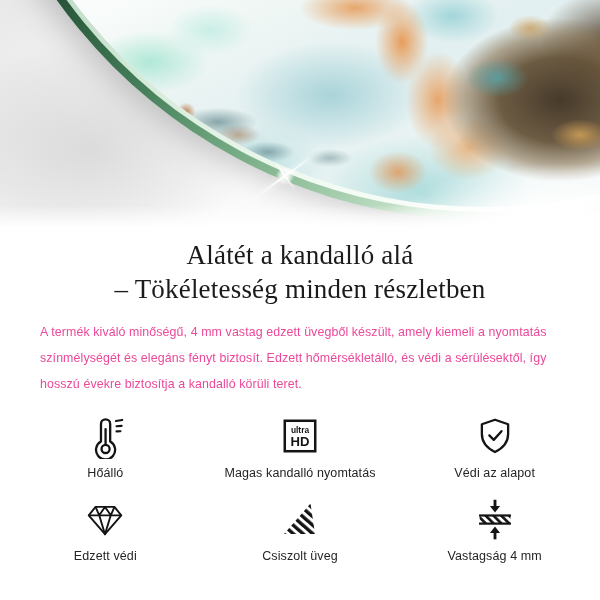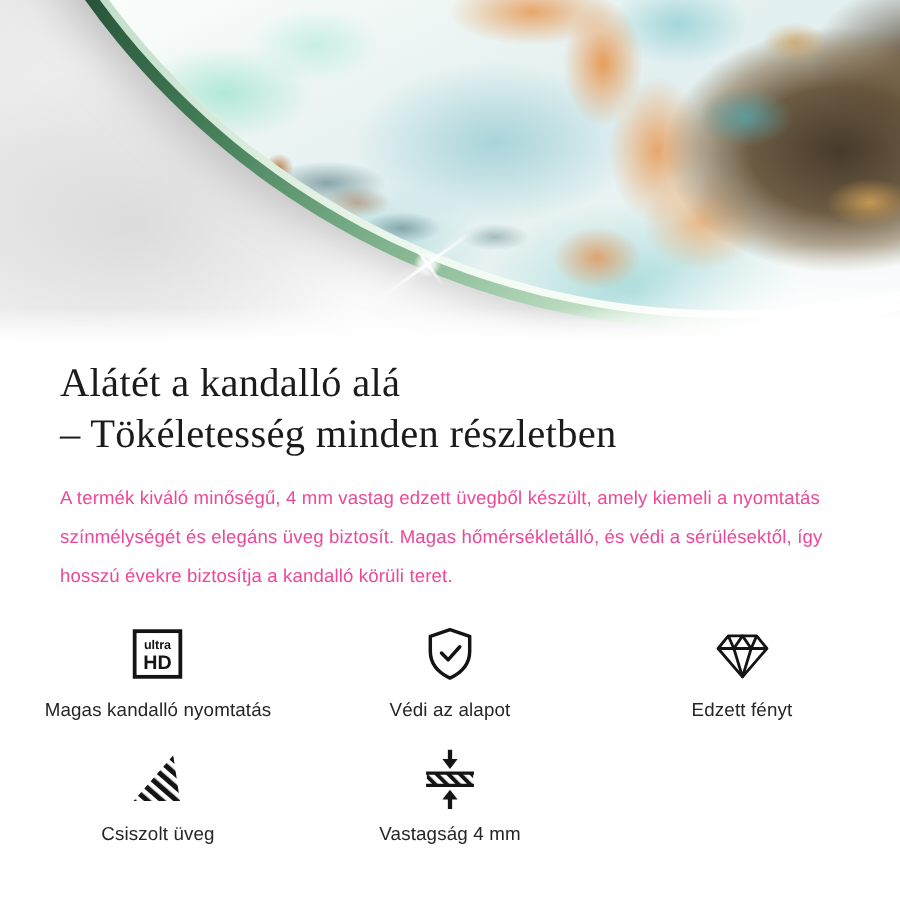--- a/index.html
+++ b/index.html
@@ -56,21 +56,21 @@
   .sparkle::before, .sparkle::after { content:""; position:absolute;
                background:linear-gradient(90deg, rgba(255,255,255,0) 0%, #ffffff 45%, #ffffff 55%, rgba(255,255,255,0) 100%); }
   .sparkle::before { width:92px; height:2px; left:-46px; top:-1px; transform:rotate(-36deg); box-shadow:0 0 7px rgba(255,255,255,0.95); }
   .sparkle::after  { width:36px; height:2px; left:-18px; top:-1px; transform:rotate(54deg); }
   .sparkle-glow { position:absolute; left:-9px; top:-9px; width:18px; height:18px; border-radius:50%;
                background:radial-gradient(circle, #ffffff 0%, rgba(255,255,255,0.65) 40%, rgba(255,255,255,0) 72%); }
 
   
   .content { padding:10px 40px 0 40px; }
   .title { font-family:"Liberation Serif", serif; font-weight:400; color:#1b1b1b;
-           font-size:27px; line-height:34px; letter-spacing:0.2px; }
+           font-size:27px; line-height:34px; letter-spacing:0.2px;text-align:center; }
   .description { margin-top:13px; color:#ec4899; font-size:12.4px; line-height:26px; letter-spacing:0.1px; }
 
   
   .features { display:grid; grid-template-columns:repeat(3, 1fr); row-gap:15px;
               width:584px; margin:15px auto 0 auto; }
   .feature { display:flex; flex-direction:column; align-items:center; }
   .icon-box { height:48px; display:flex; align-items:center; justify-content:center; }
   .feature-label { margin-top:6px; font-size:12.5px; color:#252525; letter-spacing:0.1px; text-align:center; }
   .icon-box svg { display:block; }
   .ultra-txt { font-family:"Liberation Sans", sans-serif; font-weight:700; fill:#141414; }
@@ -91,27 +91,40 @@
     </div>
   </div>
 
   <div class="content">
     <h1 class="title">
       <span style="display:block">Alátét a kandalló alá</span>
       <span style="display:block">– Tökéletesség minden részletben</span>
     </h1>
     <div class="description">
       <div>A termék kiváló minőségű, 4 mm vastag edzett üvegből készült, amely kiemeli a nyomtatás</div>
-      <div>színmélységét és elegáns üveg biztosít. Magas hőmérsékletálló, és védi a sérülésektől, így</div>
+      <div>színmélységét és elegáns fényt biztosít. Edzett hőmérsékletálló, és védi a sérülésektől, így</div>
       <div>hosszú évekre biztosítja a kandalló körüli teret.</div>
     </div>
   </div>
 
   <div class="features">
 
+    <div class="feature">
+      <div class="icon-box">
+        <svg width="46" height="46" viewBox="0 0 40 40" fill="none" stroke="#141414" stroke-width="2" stroke-linecap="round" stroke-linejoin="round">
+          <path d="M16.5 24.8 V9.5 a4 4 0 0 1 8 0 v15.3 a8.3 8.3 0 1 1 -8 0 Z"></path>
+          <circle cx="20.5" cy="31.3" r="3.5"></circle>
+          <line x1="20.5" y1="27.8" x2="20.5" y2="14"></line>
+          <line x1="29.5" y1="7" x2="35" y2="6" stroke-width="1.8"></line>
+          <line x1="30" y1="11.5" x2="34.5" y2="11.2" stroke-width="1.8"></line>
+          <line x1="30" y1="16" x2="33.5" y2="15.8" stroke-width="1.8"></line>
+        </svg>
+      </div>
+      <div class="feature-label">Hőálló</div>
+    </div>
 
     <div class="feature">
       <div class="icon-box">
         <svg width="42" height="42" viewBox="0 0 40 40">
           <rect x="5.5" y="5.5" width="29" height="29" fill="none" stroke="#141414" stroke-width="2.4"></rect>
           <text class="ultra-txt" x="20" y="17" font-size="8" text-anchor="middle">ultra</text>
           <text class="ultra-txt" x="20" y="29.5" font-size="12.5" text-anchor="middle">HD</text>
         </svg>
       </div>
       <div class="feature-label">Magas kandalló nyomtatás</div>
@@ -129,21 +142,21 @@
 
     <div class="feature">
       <div class="icon-box">
         <svg width="42" height="42" viewBox="0 0 40 40" fill="none" stroke="#141414" stroke-width="1.8" stroke-linejoin="round">
           <polygon points="11,8.5 29,8.5 35.5,16.5 20,34.5 4.5,16.5"></polygon>
           <polyline points="4.5,16.5 35.5,16.5"></polyline>
           <polyline points="11,8.5 14.5,16.5 20,8.5 25.5,16.5 29,8.5"></polyline>
           <polyline points="14.5,16.5 20,34.5 25.5,16.5"></polyline>
         </svg>
       </div>
-      <div class="feature-label">Edzett fényt</div>
+      <div class="feature-label">Edzett védi</div>
     </div>
 
     <div class="feature">
       <div class="icon-box">
         <svg width="40" height="40" viewBox="0 0 40 40">
           <defs>
             <pattern id="stripes-pat" width="6.4" height="6.4" patternUnits="userSpaceOnUse" patternTransform="rotate(-49)">
               <rect x="0" y="0" width="3.4" height="6.4" fill="#141414"></rect>
             </pattern>
           </defs>

